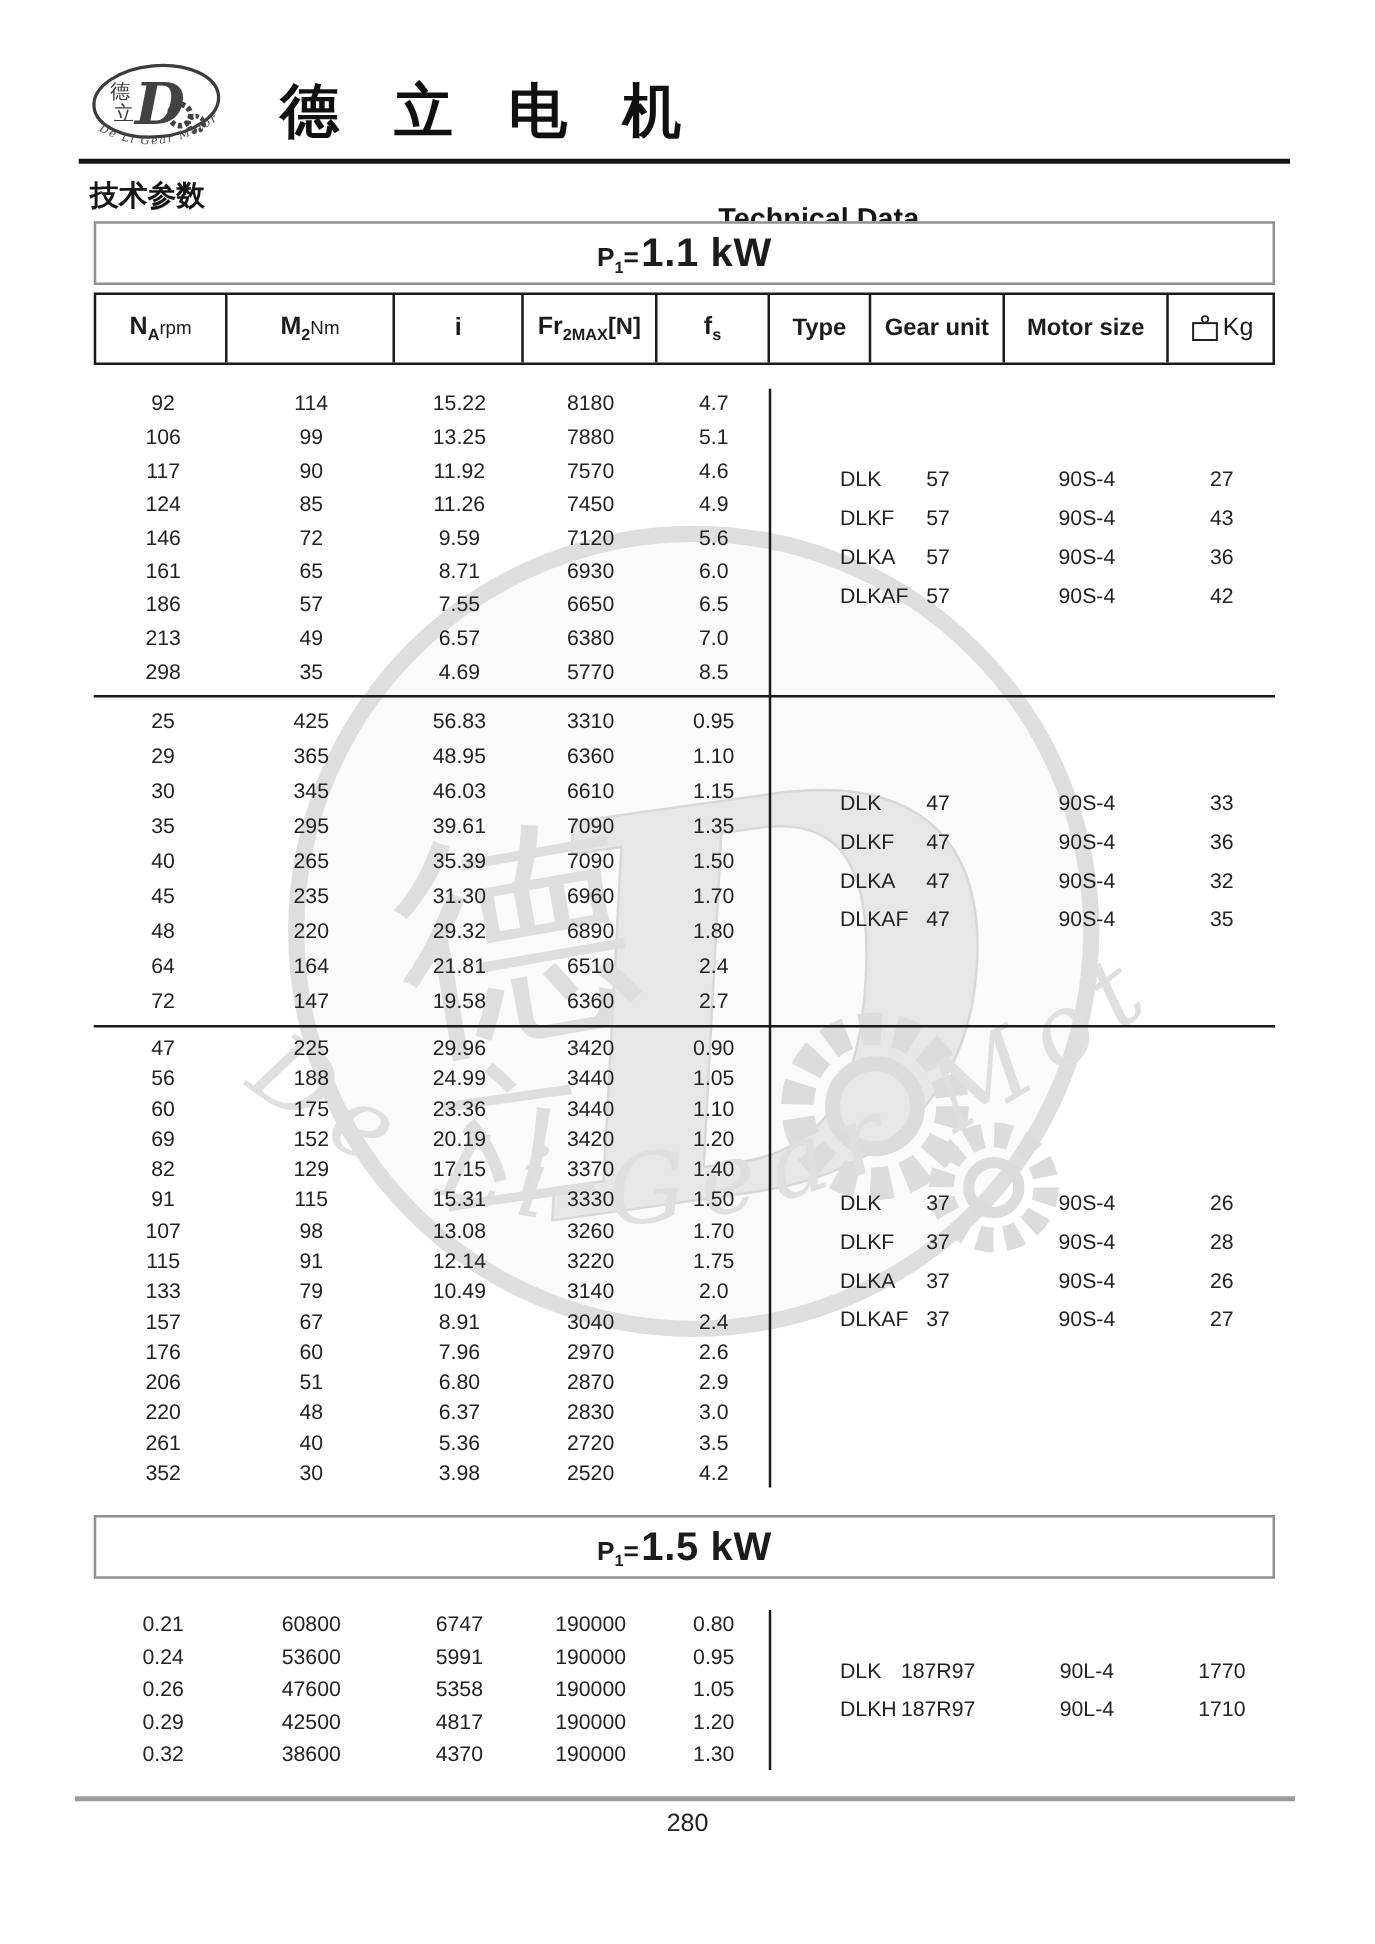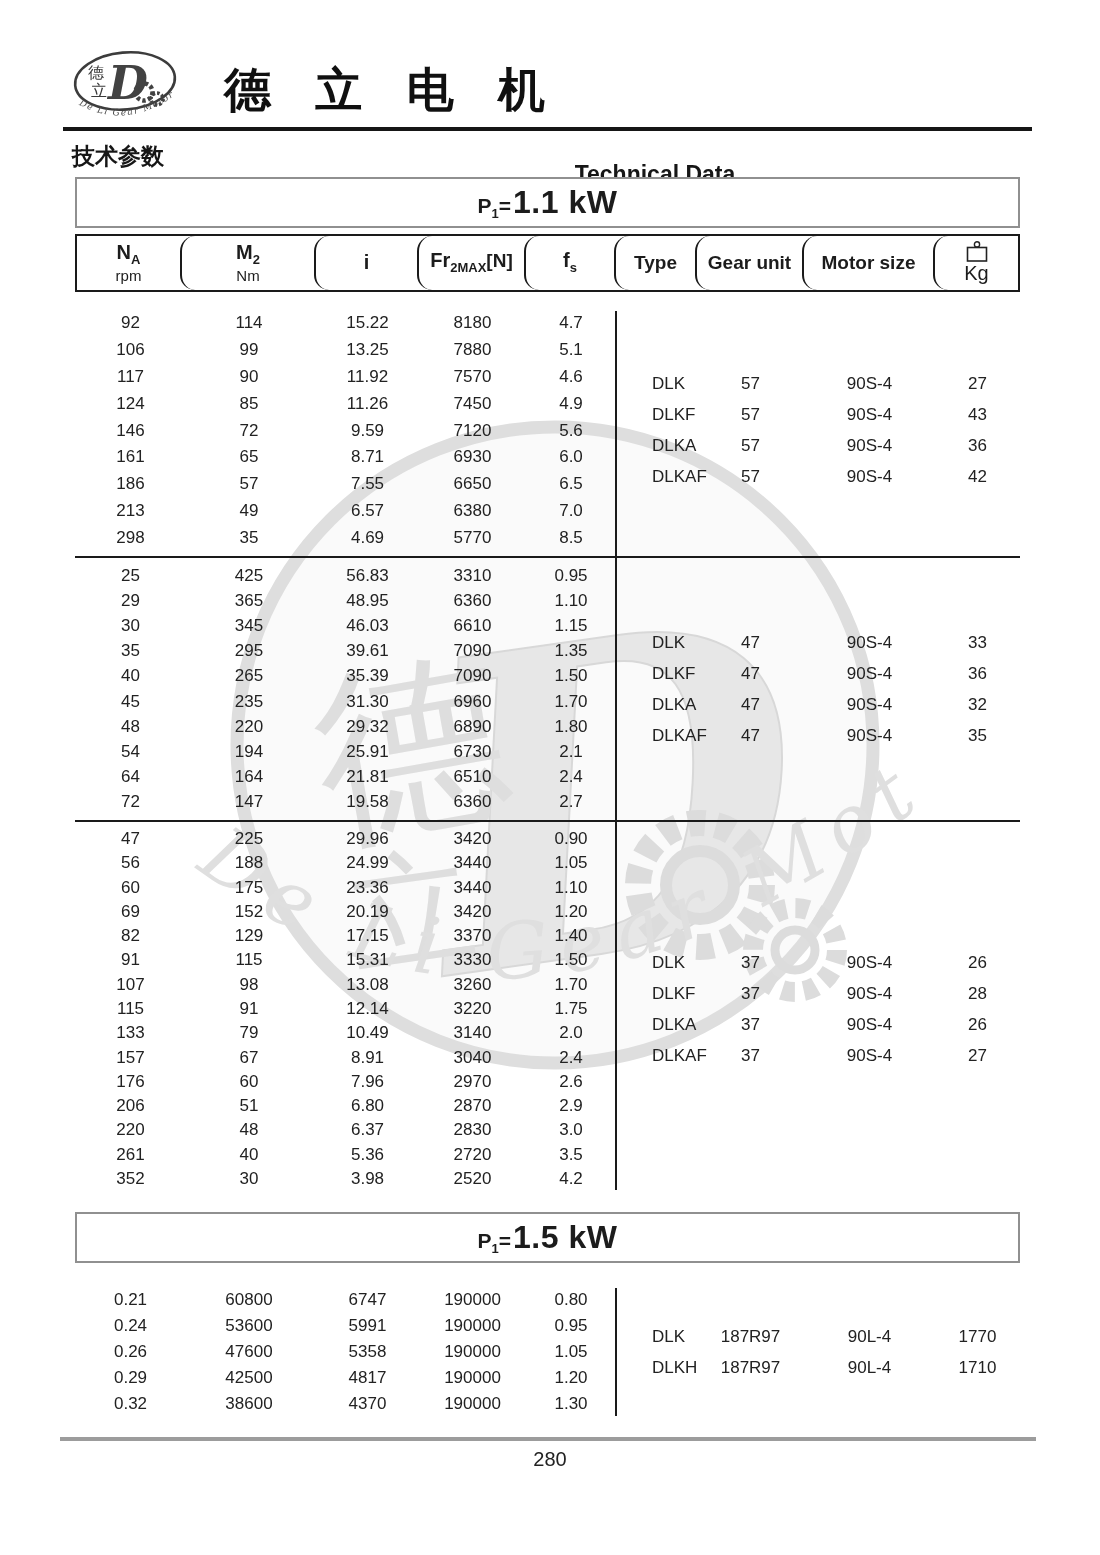--- a/index.html
+++ b/index.html
@@ -41,21 +41,21 @@
   .p-val { font-size:32px; font-weight:bold; margin-left:2px; letter-spacing:0.5px; }
   #pbox-0 { top:177px; }
   #pbox-1 { top:1212px; }
 
   
   .htable {
     position:absolute; left:75px; top:234px; width:945px; height:58px;
     display:grid; grid-template-columns:103px 134px 103px 107px 90px 81px 107px 131px 1fr;
     border:2px solid #1a1a1a; background:#fff;
   }
-  .hcell { border-left:2px solid #1a1a1a; display:flex; flex-direction:column; align-items:center; justify-content:center; line-height:1.08;border-radius:15px; }
+  .hcell { border-left:2px solid #1a1a1a; display:flex; flex-direction:row; align-items:center; justify-content:center; line-height:1.08; }
   .hcell:first-child { border-left:none; }
   .hmain { font-size:20px; font-weight:bold; }
   .hmain sub { font-size:13px; }
   .hmain .bracket { font-size:19px; }
   .hunit { font-size:15px; margin-top:1px; }
   .kgcell svg { display:block; margin-bottom:0px; }
   .kgtxt { font-size:20px; }
 
   
   .data-area { position:absolute; left:75px; width:945px; }
@@ -63,21 +63,21 @@
   #data-area-1 { top:1282px; height:140px; }
   .data-area::after { content:""; position:absolute; left:540px; top:6px; bottom:6px; width:2px; background:#1a1a1a; }
   .block { position:relative; width:100%; }
   .block + .block { border-top:2px solid #1a1a1a; }
   .rows { position:absolute; inset:0; display:flex; flex-direction:column; justify-content:space-around; padding:5px 0 5px 4px; }
   .drow { flex:1; display:grid; grid-template-columns:103px 134px 103px 107px 90px; align-items:center; }
   .dcell { text-align:center; font-size:17px; color:#222; }
   .variants { position:absolute; left:541px; top:50%; transform:translateY(-50%); }
   .vrow { display:grid; grid-template-columns:81px 107px 131px 85px; height:31px; align-items:center; }
   .vcell { text-align:center; font-size:17px; color:#222; }
-  .tleft { text-align:left; padding-left:36px; }
+  .tleft { text-align:left; padding-left:56px; }
 
   
   .rule-footer { position:absolute; left:60px; top:1437px; width:976px; height:4px; background:#9c9c9c; }
   .page-number { position:absolute; left:0; right:0; top:1448px; text-align:center; font-size:20px; color:#222; }
 </style>
 </head>
 <body>
 
 <div class="page">
 
@@ -300,27 +300,20 @@
               <span class="dcell">1.70</span>
             </div>
             <div class="drow">
               <span class="dcell">48</span>
               <span class="dcell">220</span>
               <span class="dcell">29.32</span>
               <span class="dcell">6890</span>
               <span class="dcell">1.80</span>
             </div>
             <div class="drow">
-              <span class="dcell">54</span>
-              <span class="dcell">194</span>
-              <span class="dcell">25.91</span>
-              <span class="dcell">6730</span>
-              <span class="dcell">2.1</span>
-            </div>
-            <div class="drow">
               <span class="dcell">64</span>
               <span class="dcell">164</span>
               <span class="dcell">21.81</span>
               <span class="dcell">6510</span>
               <span class="dcell">2.4</span>
             </div>
             <div class="drow">
               <span class="dcell">72</span>
               <span class="dcell">147</span>
               <span class="dcell">19.58</span>

